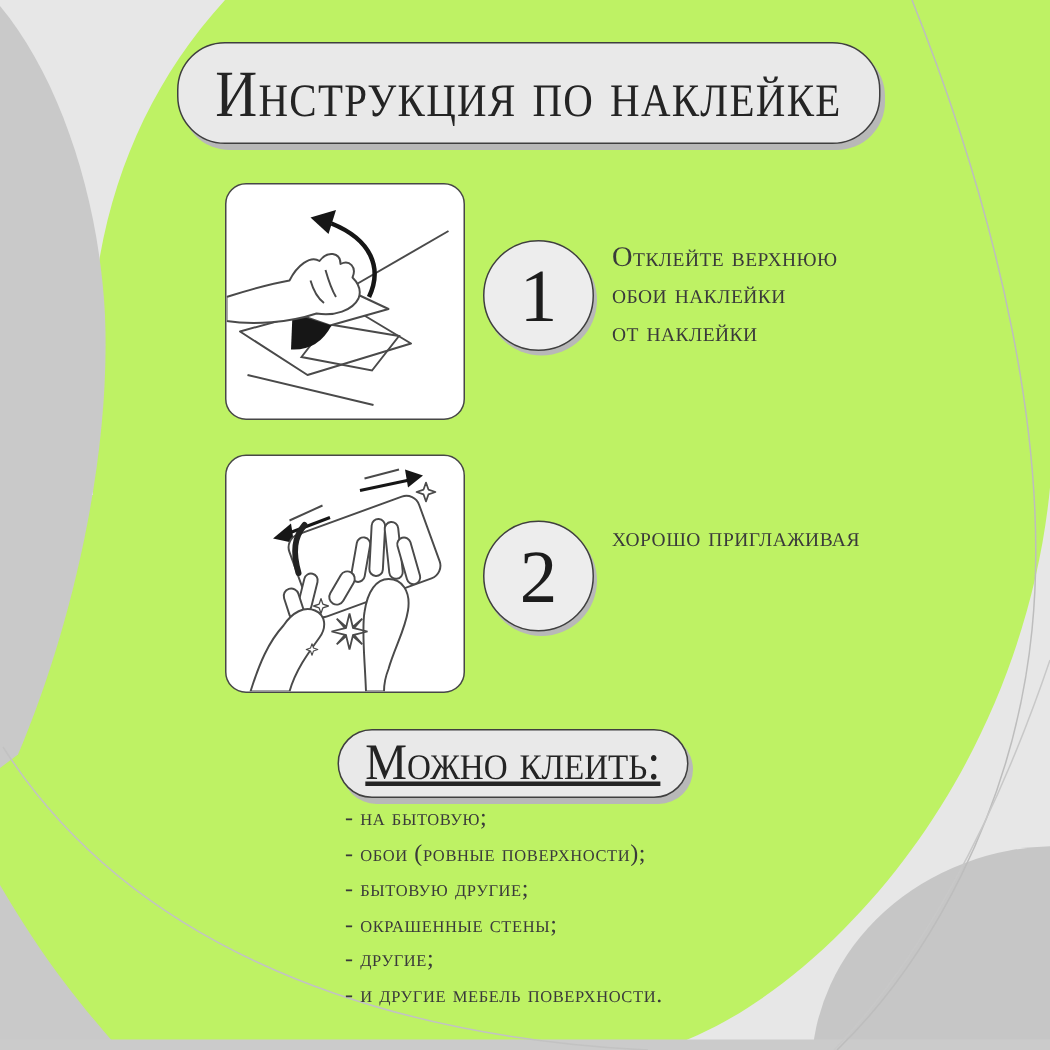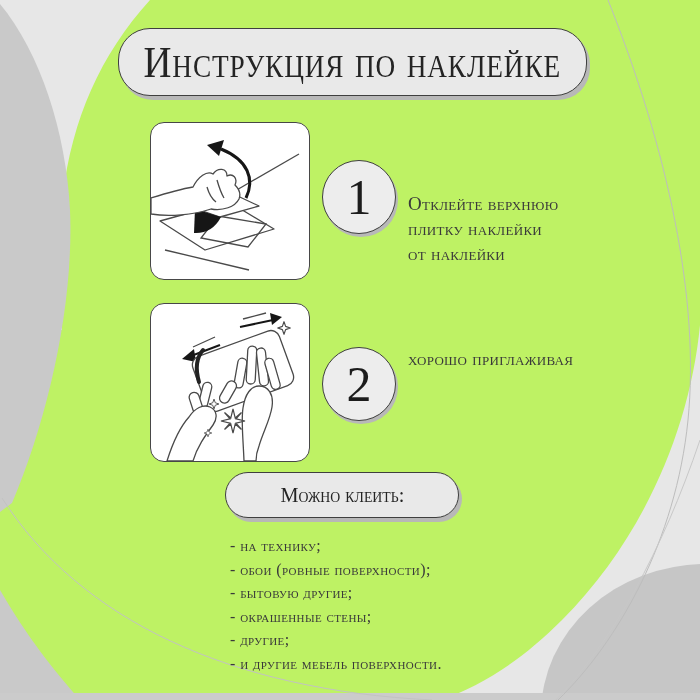--- a/index.html
+++ b/index.html
@@ -9,40 +9,40 @@
   }
   #scene svg{display:block;}
   .bg{position:absolute;left:0;top:0;width:700px;height:700px;}
   .banner{
     position:absolute;background:#e9e9e9;border:1.6px solid #3f3f3f;
     box-shadow:3px 4px 0 #b8b8b8;display:flex;align-items:center;justify-content:center;
     font-variant:small-caps;color:#242424;
   }
   .title-banner{left:118px;top:28px;width:467px;height:66px;border-radius:32px;font-size:44px;letter-spacing:1px;}
   .title-banner span{display:inline-block;transform:scaleX(0.88);white-space:nowrap;}
-  .sub-banner{left:225px;top:472px;width:232px;height:44px;border-radius:24px;font-size:22px;}
+  .sub-banner{left:225px;top:486px;width:232px;height:44px;border-radius:24px;font-size:34px;text-decoration:underline;}
   .sub-banner span{display:inline-block;transform:scaleX(0.92);white-space:nowrap;}
   .illu{
     position:absolute;background:#fff;border:1.5px solid #474747;border-radius:14px;overflow:hidden;
   }
   .illu1{left:150px;top:122px;width:158px;height:156px;}
   .illu2{left:150px;top:303px;width:158px;height:157px;}
   .step-circle{
     position:absolute;width:72px;height:72px;border-radius:50%;background:#ededed;
     border:1.6px solid #3f3f3f;box-shadow:2px 3px 0 #b8b8b8;
     display:flex;align-items:center;justify-content:center;
     font-size:50px;color:#1c1c1c;
   }
   .circle1{left:322px;top:160px;}
   .circle2{left:322px;top:347px;}
   .step-text{
     position:absolute;left:408px;font-variant:small-caps;font-size:19px;line-height:25px;
     letter-spacing:0.3px;color:#3a3a3a;white-space:nowrap;
   }
-  .text1{top:159px;margin-top:32px;}
+  .text1{top:159px;}
   .text2{top:346px;}
   .apply-list{
     position:absolute;left:230px;top:534px;font-variant:small-caps;font-size:16px;
     line-height:23.6px;letter-spacing:0.4px;color:#3a3a3a;white-space:nowrap;
   }
   .line{stroke:#4a4a4a;fill:none;stroke-width:1.3;}
   .fillw{fill:#ffffff;stroke:#4a4a4a;stroke-width:1.3;stroke-linejoin:round;}
   .dark{fill:#161616;}
 </style>
 </head>
@@ -80,21 +80,21 @@
       <path d="M95,75 C104,56 97,37 70,26" stroke="#161616" stroke-width="3" fill="none"></path>
       <polygon class="dark" points="56,22 73,17 68,33"></polygon>
     </svg>
   </div>
 
   <div class="step-circle circle1">
     <span>1</span>
   </div>
   <div class="step-text text1">
     <div>Отклейте верхнюю</div>
-    <div>плитку наклейки</div>
+    <div>обои наклейки</div>
     <div>от наклейки</div>
   </div>
 
   <div class="illu illu2">
     <svg viewBox="0 0 158 157" width="158" height="157">
       <path class="line" d="M92,15 L115,9" stroke-width="1.4"></path>
       <path d="M89,23 L122,16" stroke="#161616" stroke-width="2" fill="none"></path>
       <polygon class="dark" points="131,13 119,9 121,21"></polygon>
       <path class="line" d="M64,33 L42,43" stroke-width="1.4"></path>
       <path d="M69,41 L40,52" stroke="#161616" stroke-width="2" fill="none"></path>
@@ -122,21 +122,21 @@
   </div>
   <div class="step-text text2">
     <div>хорошо приглаживая</div>
   </div>
 
   <div class="banner sub-banner">
     <span>Можно клеить:</span>
   </div>
 
   <div class="apply-list">
-    <div>- на технику;</div>
+    <div>- на бытовую;</div>
     <div>- обои (ровные поверхности);</div>
     <div>- бытовую другие;</div>
     <div>- окрашенные стены;</div>
     <div>- другие;</div>
     <div>- и другие мебель поверхности.</div>
   </div>
 
 </div>
 
 </body></html>

